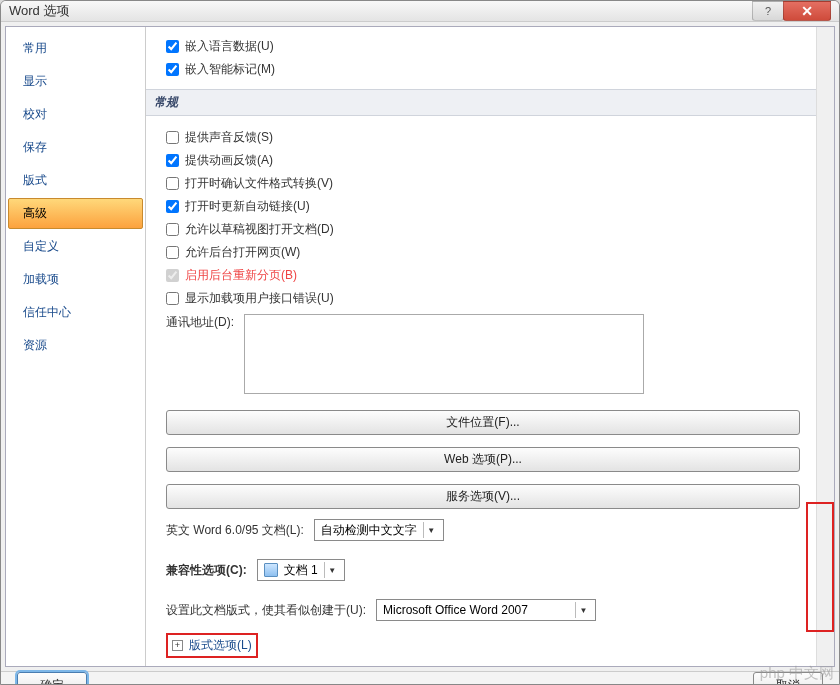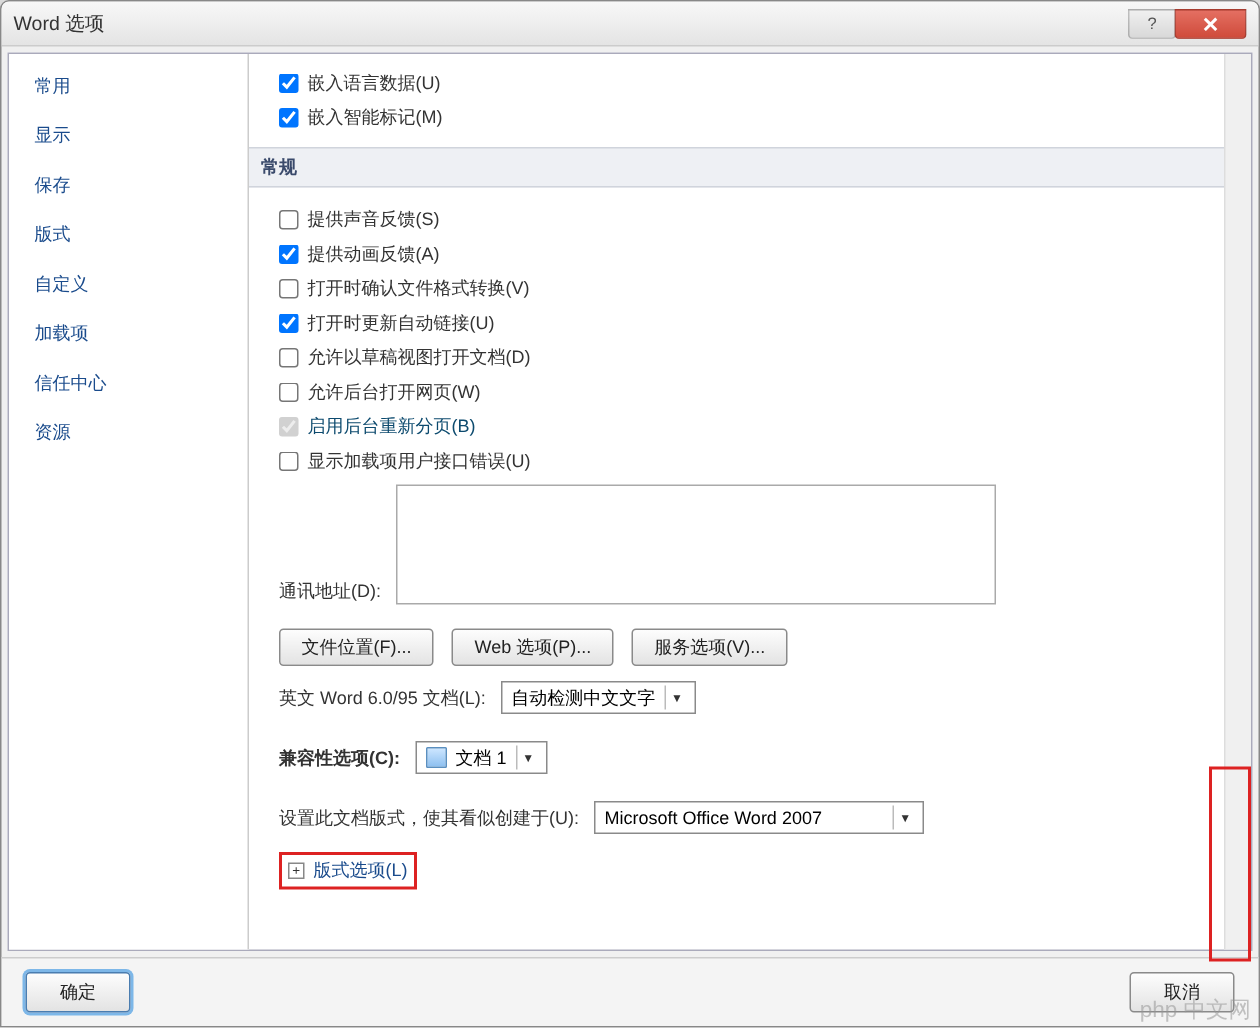--- a/index.html
+++ b/index.html
@@ -32,21 +32,21 @@
       margin-left: -1px;
       cursor: pointer;
     }
     .help-btn { background: linear-gradient(to bottom, #f0f0f0, #d8d8d8); color: #555; }
     .close-btn { background: linear-gradient(to bottom, #e46f62, #cf4b3b); color: white; width: 48px; font-weight: bold; font-size: 14px; }
     .body {
       flex: 1; display: flex;
       border: 1px solid #aab; margin: 4px; background: #fff;
     }
     .sidebar {
-      width: 160px;
+      width: 140px;
       border-right: 1px solid #ccc;
       background: #fff;
       padding-top: 6px;
     }
     .sidebar-item {
       padding: 6px 14px;
       color: #1a4b8c;
       cursor: pointer;
       border: 1px solid transparent;
       margin: 0 2px 2px 2px;
@@ -79,42 +79,43 @@
     }
     .check-row {
       display: flex; align-items: center;
       padding: 3px 0;
       gap: 6px;
     }
     .check-row input[type=checkbox] {
       width: 13px; height: 13px;
     }
     .check-row label { color: #333; }
-    .check-row.disabled label { color: #0c4a6e; }
+    .check-row.disabled label { color: #ef4444; }
     .section-header {
       background: #eef0f4;
       border: 1px solid #d0d4dc;
       border-left: none; border-right: none;
       padding: 4px 8px;
       margin: 8px -16px 10px -20px;
       font-weight: bold;
       color: #3a4a6b;
+      font-style: italic;
     }
     .field-row {
       display: flex; align-items: center; gap: 10px;
       padding: 4px 0;
     }
     .field-row label { color: #333; }
     .field-row textarea {
       width: 400px; height: 80px;
       border: 1px solid #aaa;
       resize: none;
     }
-    .field-row.align-top { align-items: flex-end; }
-    .btn-row { display: flex; gap: 12px; margin: 12px 0 6px 0; }
+    .field-row.align-top { align-items: flex-start; }
+    .btn-row { display: flex; gap: 12px; margin: 12px 0 6px 0; flex-direction: column; }
     .btn {
       padding: 3px 14px;
       background: linear-gradient(to bottom, #fdfdfd, #e3e3e3);
       border: 1px solid #8a8a8a;
       border-radius: 3px;
       cursor: pointer;
       color: #222;
     }
     .select-like {
       display: inline-flex; align-items: center;
@@ -183,22 +184,24 @@
     <div class="titlebar-buttons">
       <div class="titlebar-btn help-btn">?</div>
       <div class="titlebar-btn close-btn">✕</div>
     </div>
   </div>
 
   <div class="body">
     <div class="sidebar">
       <div class="sidebar-item">常用</div>
       <div class="sidebar-item">显示</div>
+      <div class="sidebar-item">校对</div>
       <div class="sidebar-item">保存</div>
       <div class="sidebar-item">版式</div>
+      <div class="sidebar-item selected">高级</div>
       <div class="sidebar-item">自定义</div>
       <div class="sidebar-item">加载项</div>
       <div class="sidebar-item">信任中心</div>
       <div class="sidebar-item">资源</div>
     </div>
 
     <div class="content-area">
       <div class="content">
 
         <div class="check-row">

